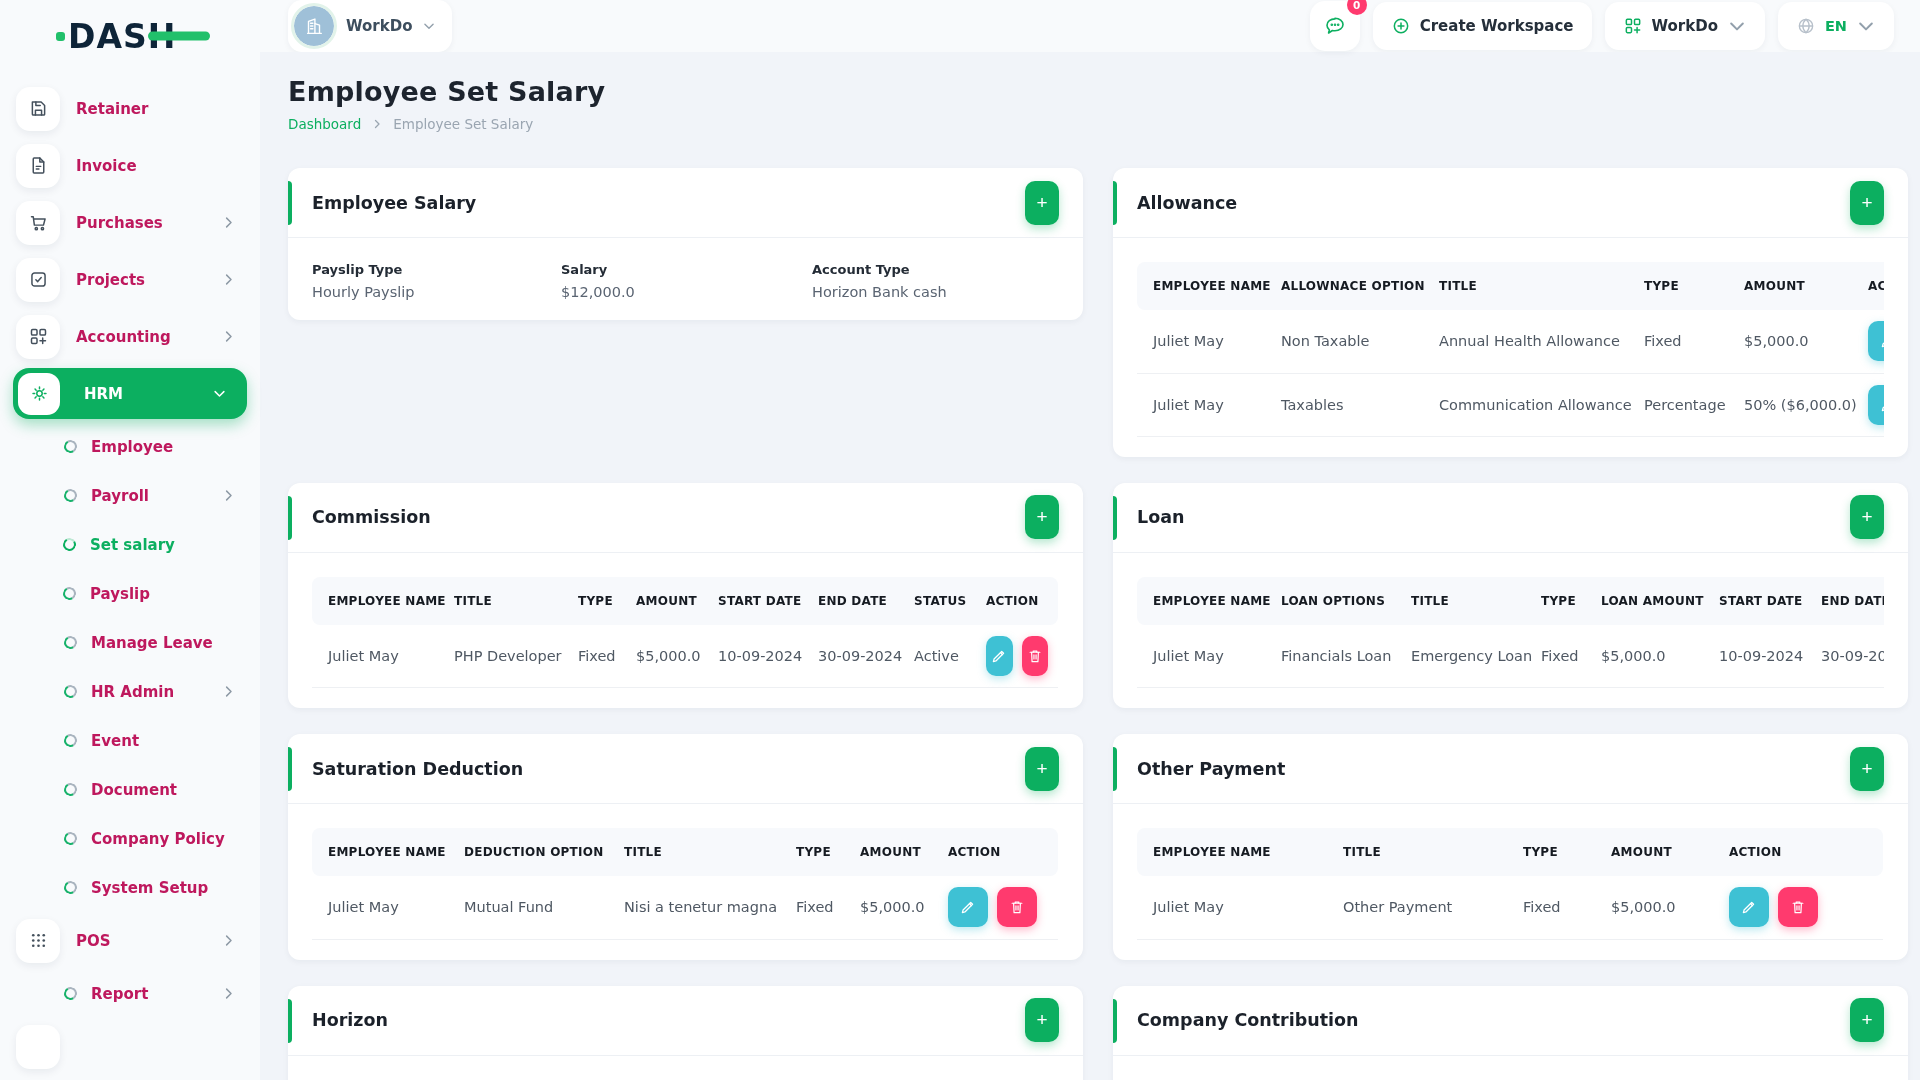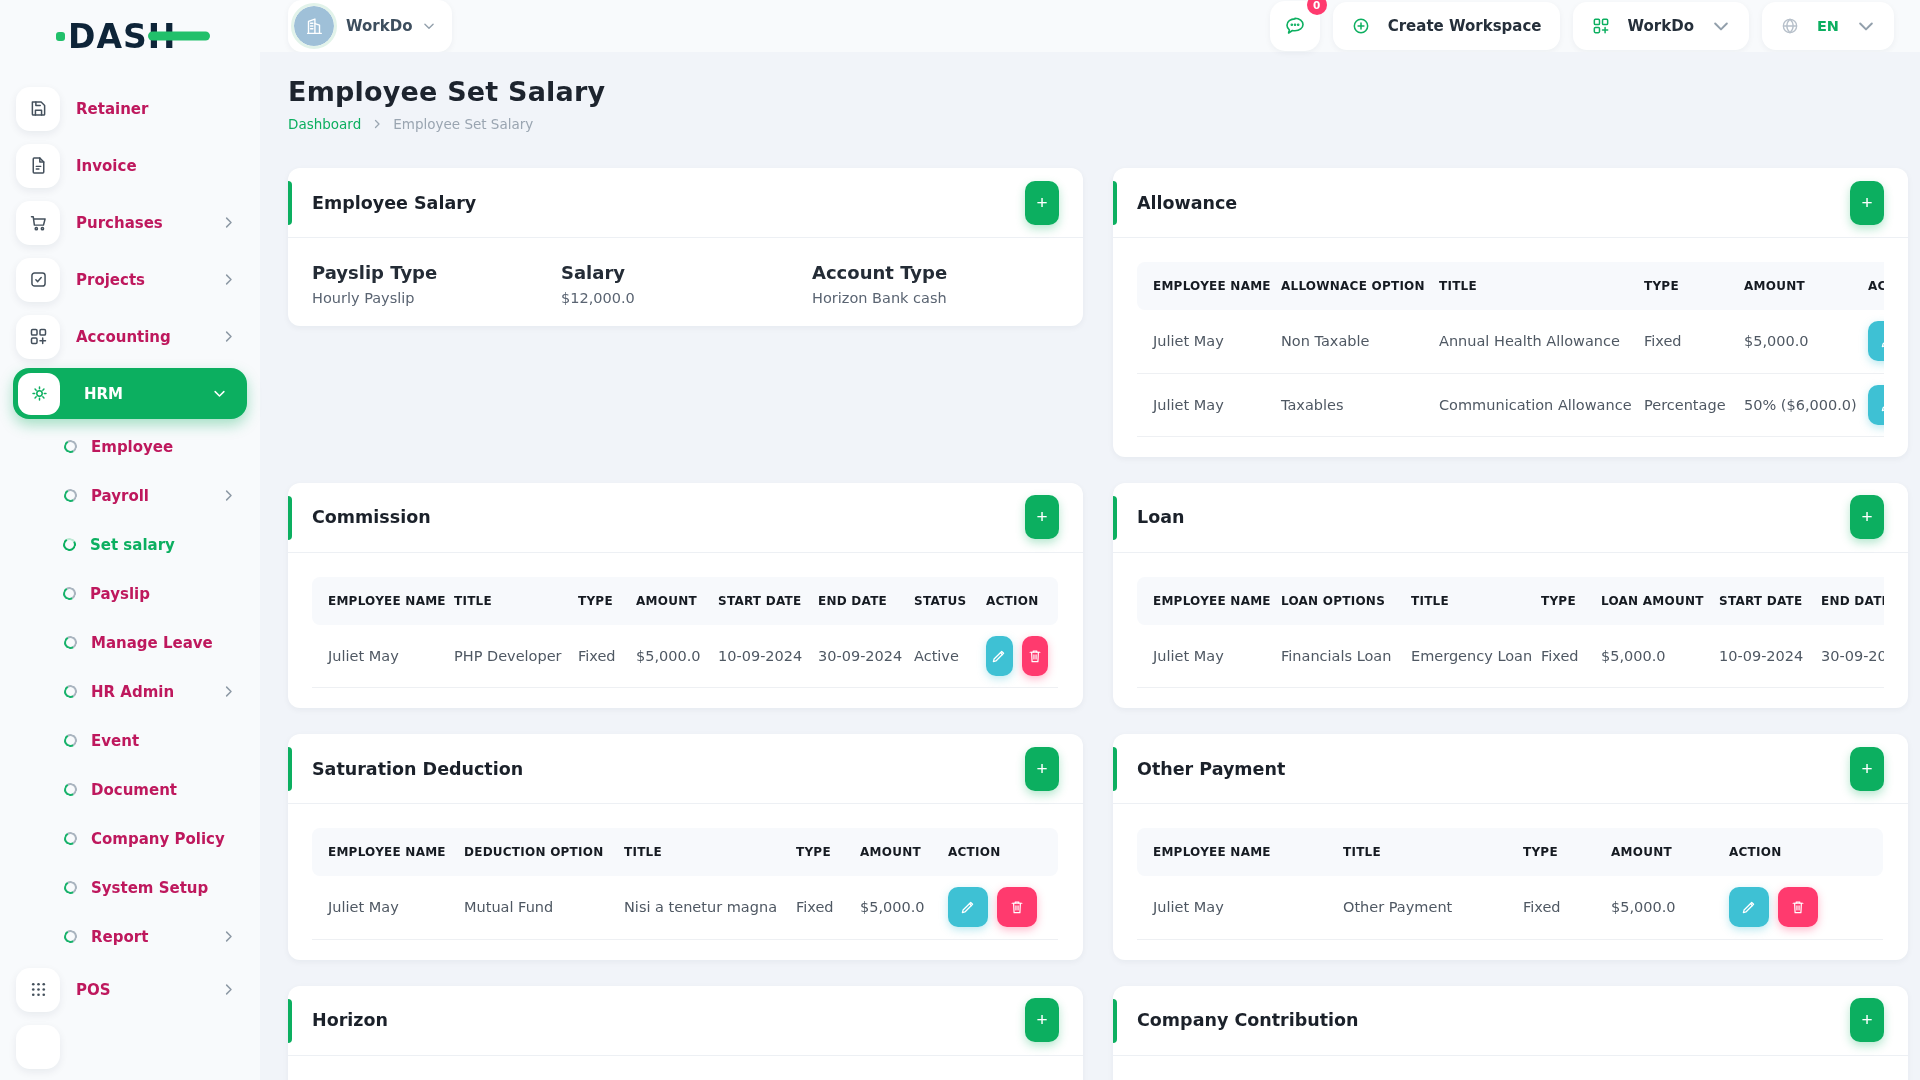--- a/index.html
+++ b/index.html
@@ -41,21 +41,21 @@
   .pill { background:#ffffff; border-radius:14px; display:flex; align-items:center; box-shadow:0 2px 6px rgba(20,30,50,.05); cursor:pointer; }
   .ws-pill { padding:5px 16px 5px 6px; height:52px; }
   .ws-avatar { width:40px; height:40px; border-radius:50%; background:#9fc0d8; display:flex; align-items:center; justify-content:center; outline:3px solid #e2f3ea; }
   .ws-avatar svg { width:22px; height:22px; }
   .ws-name { margin-left:12px; font-size:15px; font-weight:600; color:#3d4e5e; }
   .ws-chev { margin-left:10px; color:#93a0ac; display:flex; transform:rotate(90deg); }
   .top-right { margin-left:auto; display:flex; align-items:center; gap:13px; }
   .chat-btn { width:50px; height:50px; border-radius:15px; justify-content:center; position:relative; color:#0caf60; }
   .chat-btn svg { width:24px; height:24px; }
   .badge { position:absolute; top:-6px; right:-7px; min-width:20px; height:20px; border-radius:50%; background:#ff3a6e; color:#fff; font-size:10.5px; font-weight:700; display:flex; align-items:center; justify-content:center; }
-  .top-btn { height:48px; padding:0 18px; gap:17px; font-size:15px; font-weight:600; color:#252f3a;text-align:center; }
+  .top-btn { height:48px; padding:0 18px; gap:9px; font-size:15px; font-weight:600; color:#252f3a;text-align:center; }
   .top-btn svg { width:20px; height:20px; }
   .top-btn .g { color:#0caf60; display:flex; }
   .top-btn .chev { color:#93a0ac; display:flex; transform:rotate(90deg); }
   .lang-globe { color:#b7c0ca; display:flex; }
   .lang-txt { color:#0caf60; font-weight:700; font-size:14.5px; }
 
   
   .content { padding:0 12px 0 28px; flex:1; background:#f1f4f9; }
   h1.page-title { font-size:27px; font-weight:600; color:#1d242e; margin-top:24px; letter-spacing:.2px; }
   .crumbs { display:flex; align-items:center; gap:10px; margin-top:9px; font-size:13.5px; }
@@ -66,21 +66,21 @@
 
   .grid { margin-top:36px; display:grid; grid-template-columns:1fr 1fr; column-gap:30px; row-gap:26px; align-items:start; }
   .card { background:#ffffff; border-radius:12px; box-shadow:0 2px 6px rgba(20,30,50,.05); position:relative; overflow:hidden; }
   .card-head { height:70px; display:flex; align-items:center; padding:12px 24px; border-bottom:1px solid #edf0f4; position:relative; }
   .card-head::before { content:""; position:absolute; left:0; top:13px; width:4px; height:44px; background:#0caf60; border-radius:0 4px 4px 0; }
   .card-title { font-size:17.5px; font-weight:700; color:#1b212a; }
   .add-btn { margin-left:auto; width:34px; height:44px; border-radius:10px; background:#0caf60; border:none; color:#fff; font-size:19px; font-weight:400; display:flex; align-items:center; justify-content:center; cursor:pointer; box-shadow:0 4px 10px rgba(12,175,96,.3); }
   .card-body { padding:24px 24px 20px; }
 
   .fields { display:grid; grid-template-columns:249px 251px auto; }
-  .f-label { font-size:18px; font-weight:700; color:#242c36; }
+  .f-label { font-size:13px; font-weight:700; color:#242c36; }
   .f-value { font-size:14.5px; color:#5a6472; margin-top:7px; }
 
   .tbl-wrap { overflow:hidden; }
   table { border-collapse:collapse; table-layout:fixed; }
   th { background:#f7f9fc; font-size:12px; font-weight:700; text-transform:uppercase; letter-spacing:.02em; color:#161b22; text-align:left; height:48px; padding:0 10px 0 16px; white-space:nowrap; }
   th:first-child { border-radius:8px 0 0 8px; }
   th:last-child { border-radius:0 8px 8px 0; }
   td { font-size:14.5px; color:#4f5863; height:63px; padding:0 10px 0 16px; border-bottom:1px solid #eef0f3; white-space:nowrap; }
   .act { display:flex; gap:9px; }
   .sq-btn { width:40px; height:40px; border-radius:10px; border:none; display:flex; align-items:center; justify-content:center; color:#fff; cursor:pointer; }
@@ -224,44 +224,44 @@
           <span class="lbl">Document</span>
         </div>
         <div class="item sub">
           <span class="ring"></span>
           <span class="lbl">Company Policy</span>
         </div>
         <div class="item sub">
           <span class="ring"></span>
           <span class="lbl">System Setup</span>
         </div>
-        <div class="item sub">
-          <span class="ring"></span>
-          <span class="lbl">Report</span>
-          <span class="chev">
-            <svg viewBox="0 0 24 24" width="15" height="15" fill="none" stroke="currentColor" stroke-width="2.4" stroke-linecap="round" stroke-linejoin="round">
-              <polyline points="9 5 16 12 9 19"></polyline>
-            </svg>
-          </span>
-        </div>
         <div class="item top">
           <span class="icon-box">
             <svg viewBox="0 0 24 24" fill="currentColor">
               <circle cx="6" cy="6" r="1.5"></circle>
               <circle cx="12" cy="6" r="1.5"></circle>
               <circle cx="18" cy="6" r="1.5"></circle>
               <circle cx="6" cy="12" r="1.5"></circle>
               <circle cx="12" cy="12" r="1.5"></circle>
               <circle cx="18" cy="12" r="1.5"></circle>
               <circle cx="6" cy="18" r="1.5"></circle>
               <circle cx="12" cy="18" r="1.5"></circle>
               <circle cx="18" cy="18" r="1.5"></circle>
             </svg>
           </span>
           <span class="lbl">POS</span>
+          <span class="chev">
+            <svg viewBox="0 0 24 24" width="15" height="15" fill="none" stroke="currentColor" stroke-width="2.4" stroke-linecap="round" stroke-linejoin="round">
+              <polyline points="9 5 16 12 9 19"></polyline>
+            </svg>
+          </span>
+        </div>
+        <div class="item sub">
+          <span class="ring"></span>
+          <span class="lbl">Report</span>
           <span class="chev">
             <svg viewBox="0 0 24 24" width="15" height="15" fill="none" stroke="currentColor" stroke-width="2.4" stroke-linecap="round" stroke-linejoin="round">
               <polyline points="9 5 16 12 9 19"></polyline>
             </svg>
           </span>
         </div>
         <div class="item top">
           <span class="icon-box"></span>
         </div>
       </nav>

